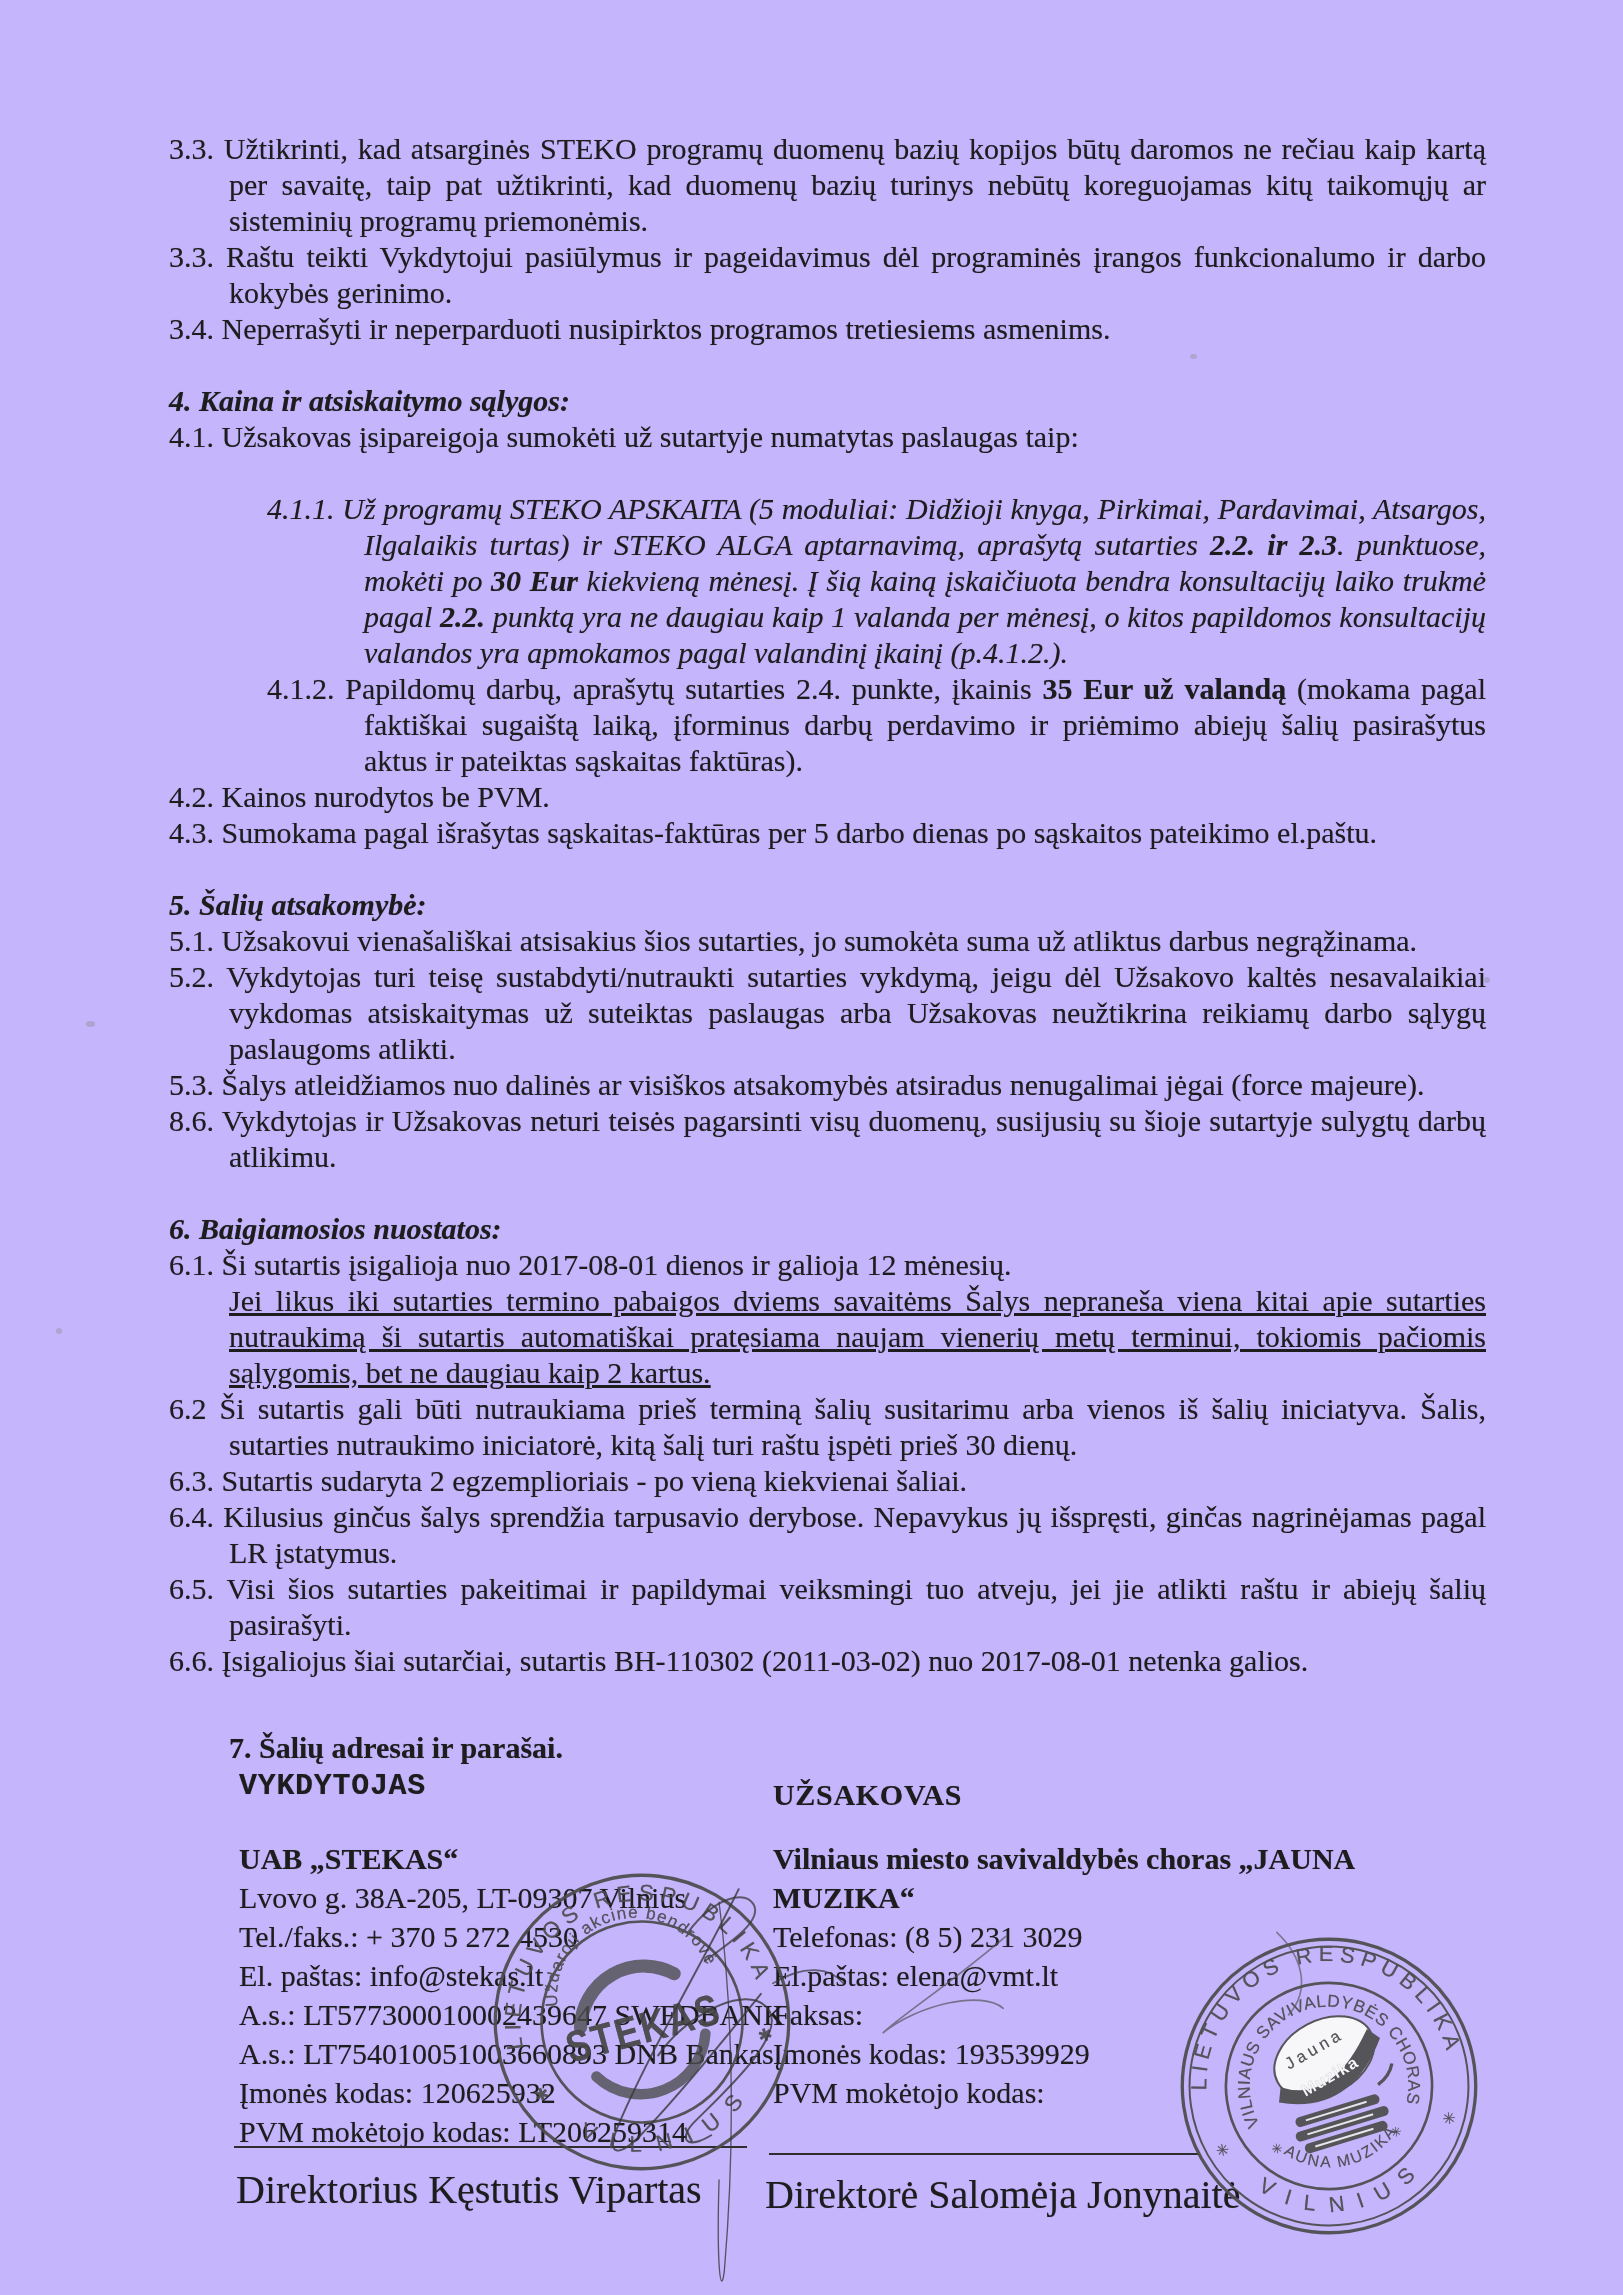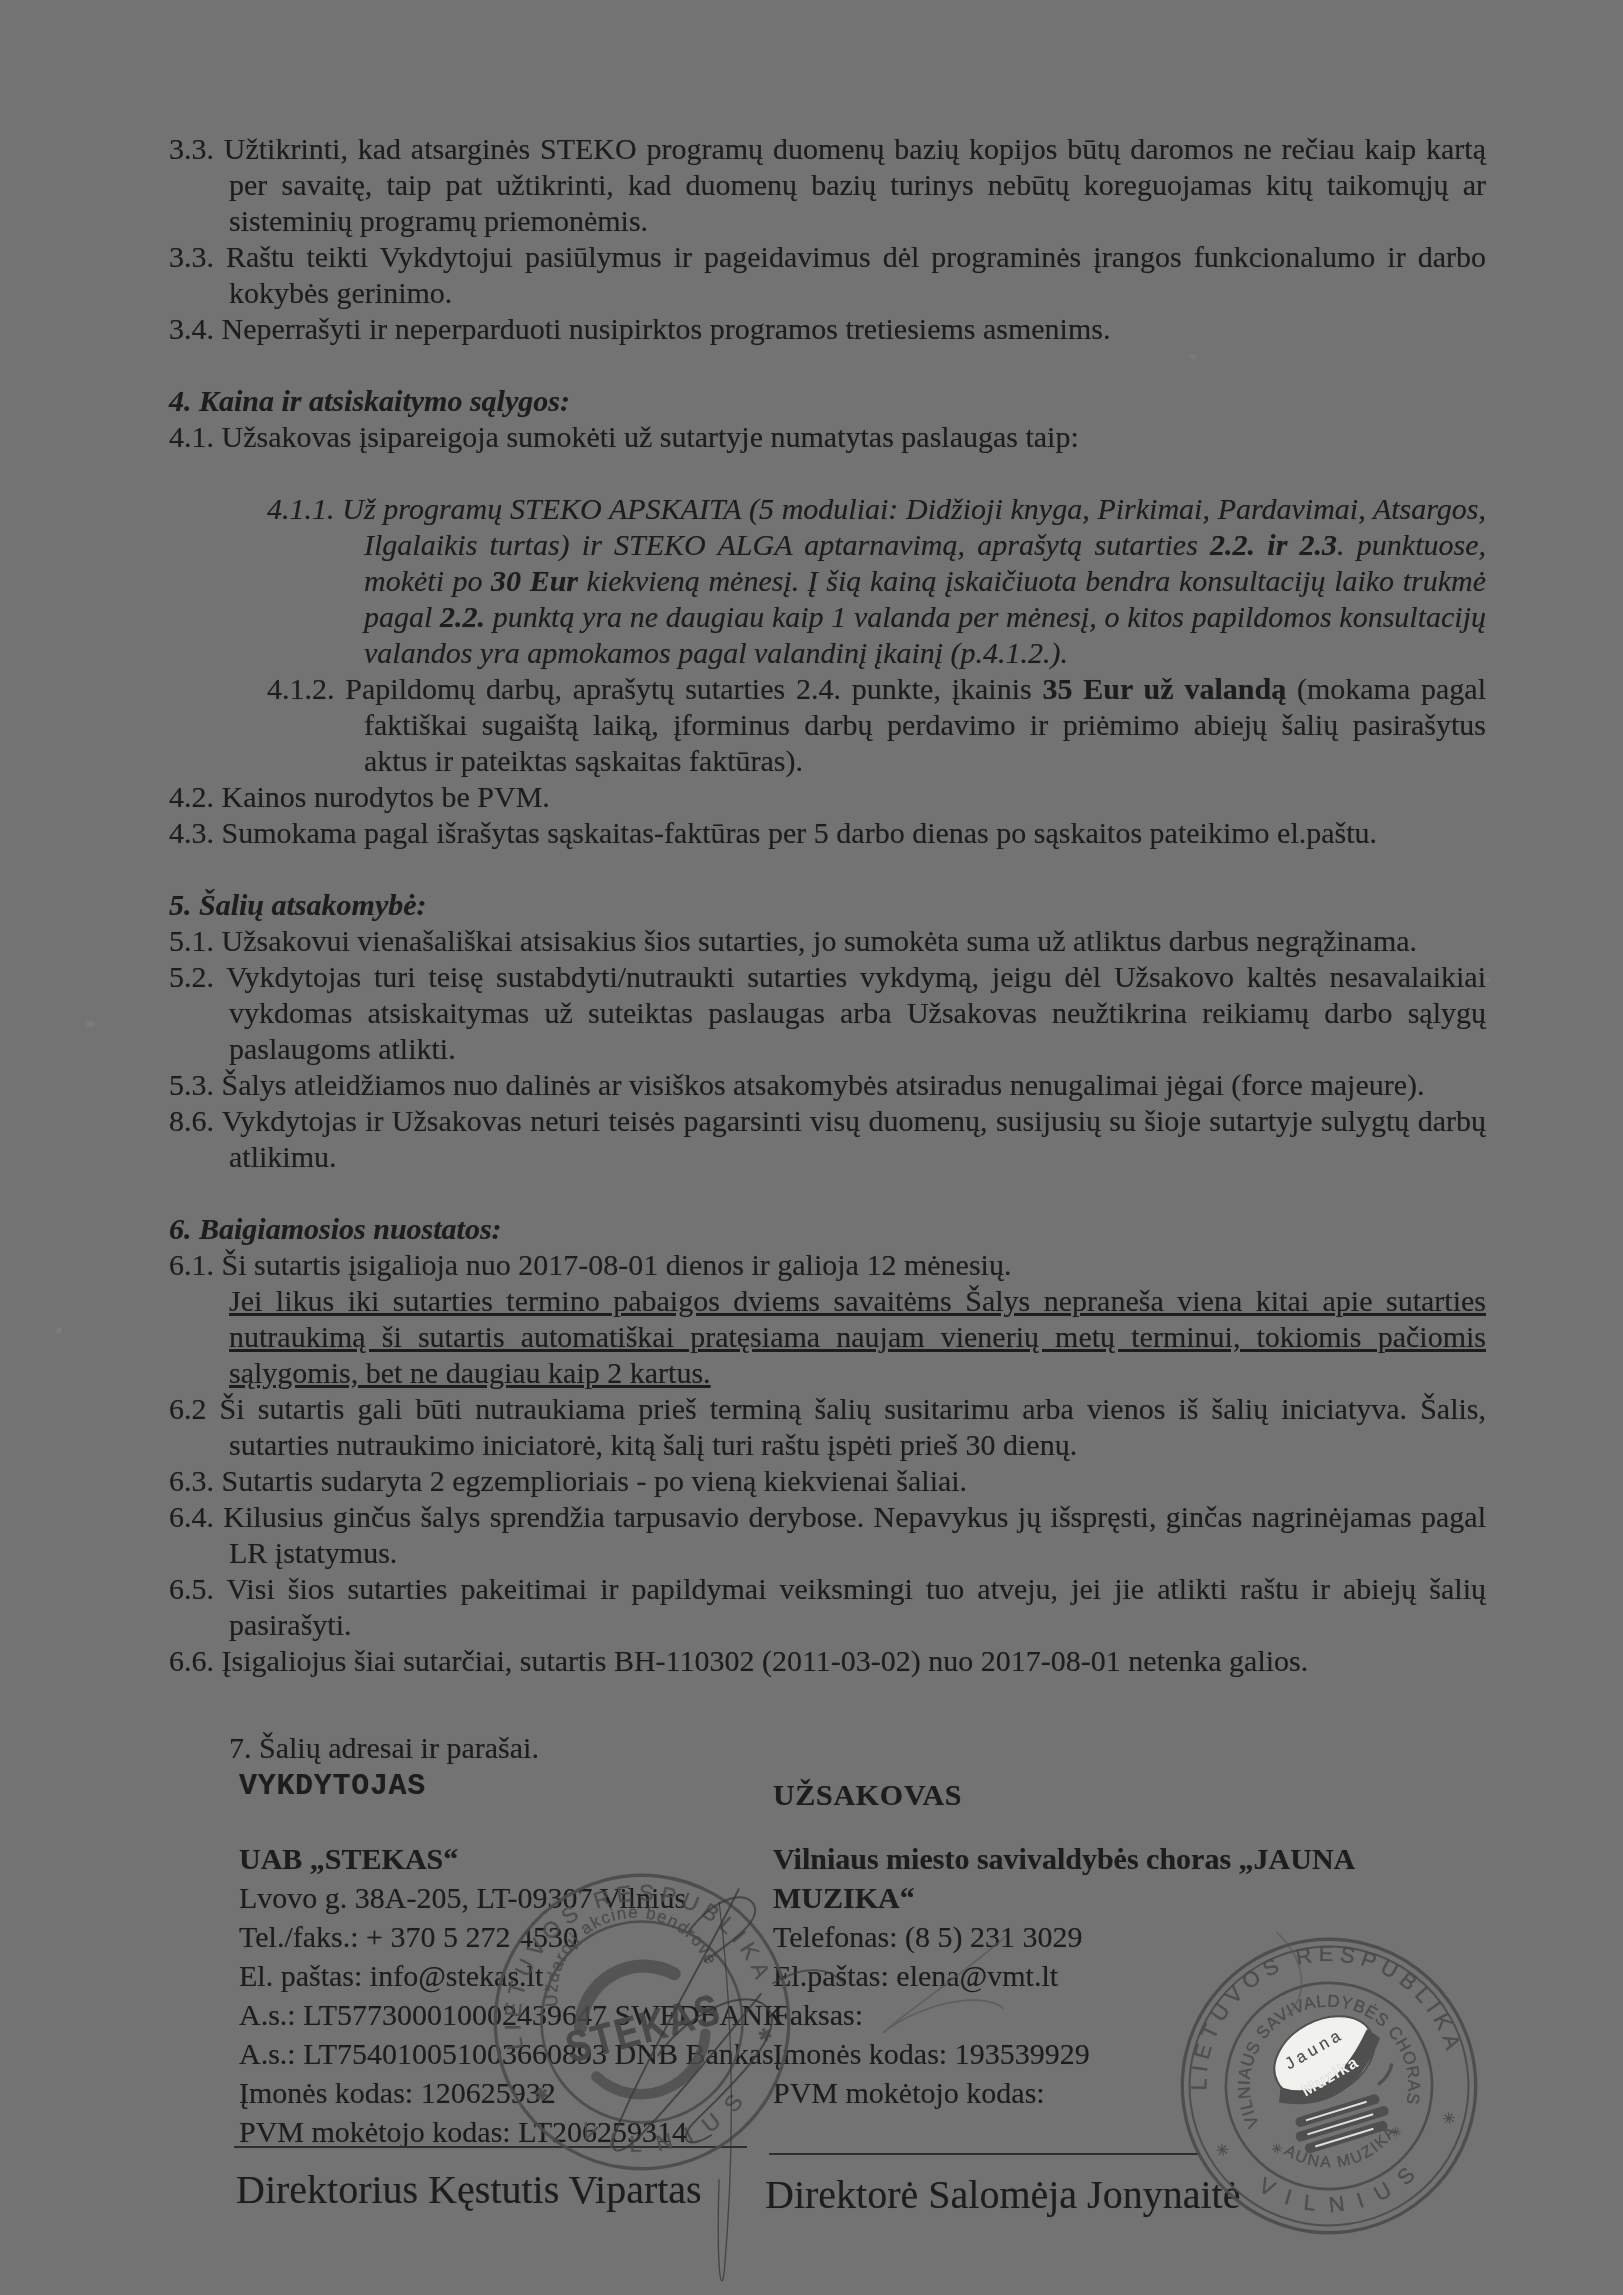--- a/index.html
+++ b/index.html
@@ -1,29 +1,29 @@
 <!DOCTYPE html>
 <html style="font-size:10.5px"><head>
 <meta charset="utf-8">
 <style>
   html,body{margin:0;padding:0;background:#fbfbf8;}
-  .page{position:relative;width:1624px;height:2295px;background:#737373;overflow:hidden;
+  .page{position:relative;width:1624px;height:2295px;background:#c4b5fd;overflow:hidden;
         font-family:"Liberation Serif",serif;color:#1d1d1d;
         text-shadow:0 0 0.7px rgba(30,30,30,.45);}
   
   .flow{position:absolute;left:169px;top:131px;width:1317px;font-size:30px;line-height:36px;text-align:justify;}
   .clause{margin:0;padding-left:60px;text-indent:-60px;}
   .lvl2{margin:0 0 0 98px;padding-left:97px;text-indent:-97px;}
   .cont{margin:0;padding-left:60px;text-indent:0;text-decoration:underline;}
   .head{margin:0;font-weight:bold;padding-left:0;text-indent:0;text-align:left;}
   .gap{margin-top:36px;font-style:italic;}
   b{font-weight:bold;}
   
   .s7{position:absolute;left:169px;top:1728px;width:1317px;font-size:30px;line-height:39px;}
-  .s7-head{position:absolute;left:60px;top:0;font-weight:normal;white-space:nowrap;}
+  .s7-head{position:absolute;left:60px;top:0;font-weight:bold;white-space:nowrap;}
   .role-l{position:absolute;left:70px;top:39px;font-weight:bold;letter-spacing:0.7px;font-family:Liberation Mono, monospace;}
   .role-r{position:absolute;left:604px;top:47px;font-weight:bold;letter-spacing:0.7px;}
   .col-l{position:absolute;left:70px;top:111px;width:524px;}
   .col-r{position:absolute;left:604px;top:111px;width:714px;}
   .col-l div,.col-r div{height:39px;white-space:nowrap;}
   .co-name{font-weight:bold;}
   
   .sigline{position:absolute;border-top:2px solid #2e2e2e;height:0;}
   .sigline-l{left:234px;top:2146px;width:513px;}
   .sigline-r{left:769px;top:2153px;width:430px;}

